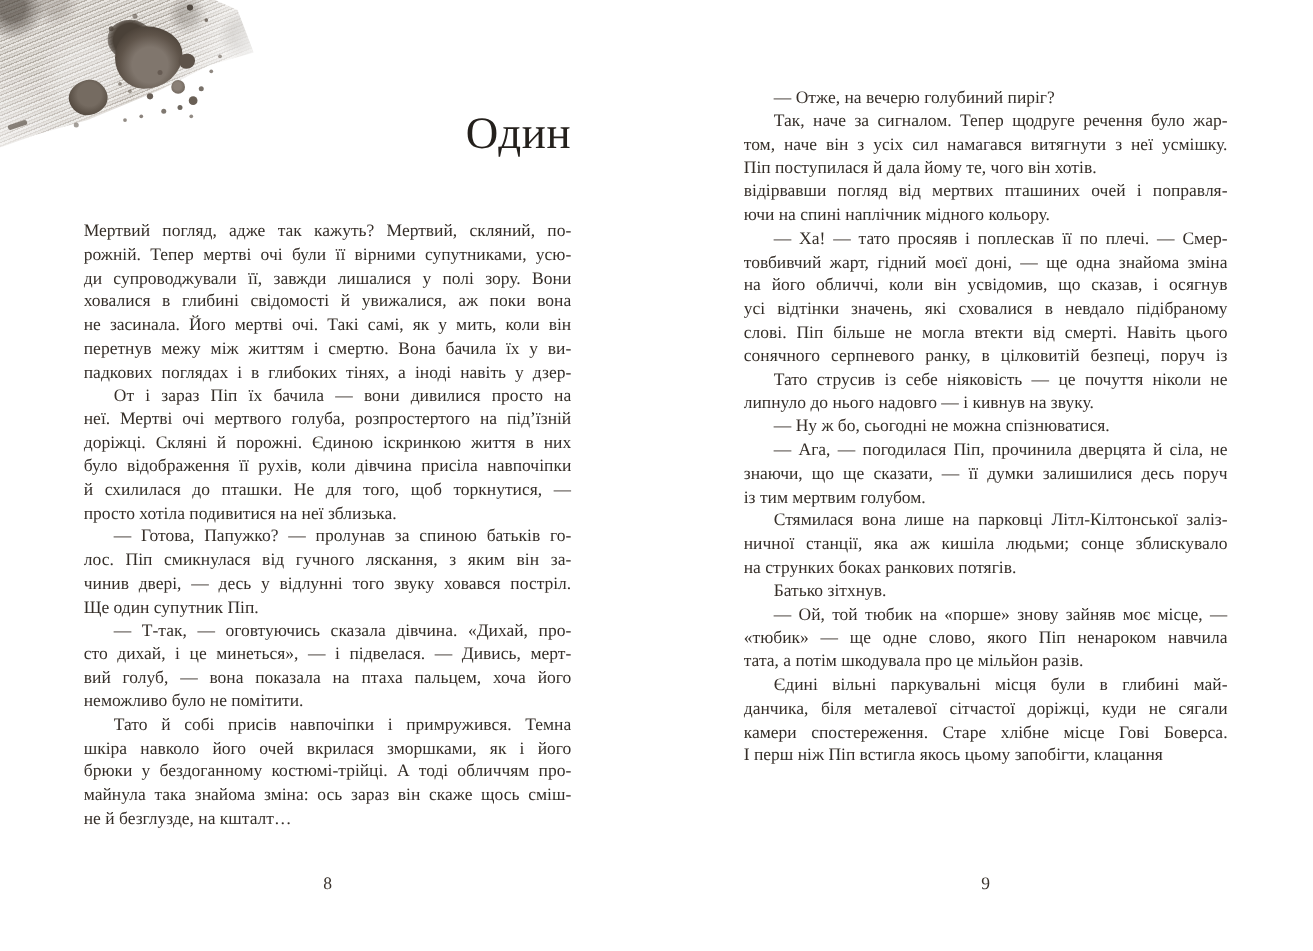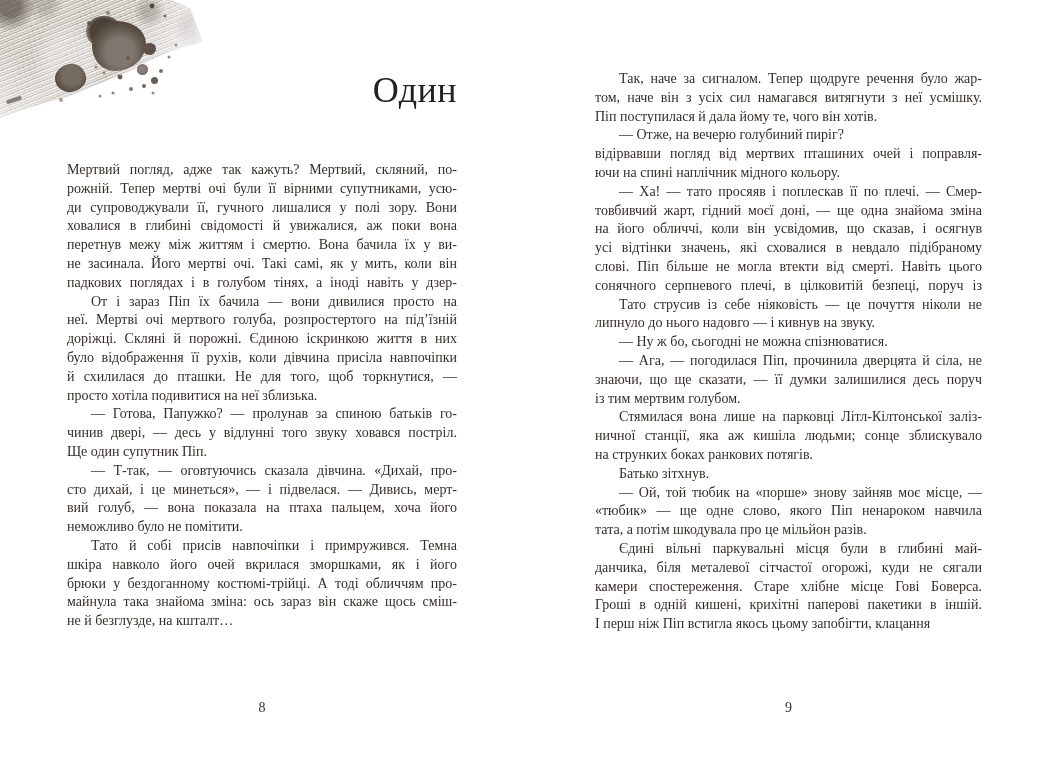--- a/index.html
+++ b/index.html
@@ -80,21 +80,21 @@
       175px 44px 0 .5px rgba(100,90,80,.6),
       99px 95px 0 .5px rgba(100,90,80,.7),
       95px 66px 0 .5px rgba(90,80,70,.6),
       103px 72px 0 .5px rgba(95,85,75,.55),
       127px 57px 0 1px rgba(70,60,50,.45),
       60px 99px 0 1px rgba(90,80,70,.55);
   }
 
   
   .page { position: absolute; }
-  .page-left-col  { left: 67px;  top: 70px; width: 390px; }
+  .page-left-col  { left: 67px;  top: 86px; width: 390px; }
   .page-right-col { left: 595px; top: 70px; width: 387px; }
 
   .chapter-title {
     margin: 0;
     height: 40px;
     line-height: 40px;
     font-size: 36px;
     font-weight: normal;
     letter-spacing: .5px;
     text-align: right;
@@ -137,36 +137,37 @@
     <div class="ink specks"></div>
   </div>
 
   <div class="page page-left-col">
     <h1 class="chapter-title">Один</h1>
     <div class="title-gap"></div>
     <div class="page-text">
         <div class="paragraph">
           <div class="line">Мертвий погляд, адже так кажуть? Мертвий, скляний, по-</div>
           <div class="line">рожній. Тепер мертві очі були її вірними супутниками, усю-</div>
-          <div class="line">ди супроводжували її, гучного лишалися у полі зору. Вони</div>
+          <div class="line">ди супроводжували її, завжди лишалися у полі зору. Вони</div>
           <div class="line">ховалися в глибині свідомості й увижалися, аж поки вона</div>
+          <div class="line">не засинала. Його мертві очі. Такі самі, як у мить, коли він</div>
           <div class="line">перетнув межу між життям і смертю. Вона бачила їх у ви-</div>
-          <div class="line">не засинала. Його мертві очі. Такі самі, як у мить, коли він</div>
-          <div class="line">падкових поглядах і в голубом тінях, а іноді навіть у дзер-</div>
+          <div class="line">падкових поглядах і в глибоких тінях, а іноді навіть у дзер-</div>
         </div>
         <div class="paragraph">
           <div class="line indent">От і зараз Піп їх бачила — вони дивилися просто на</div>
           <div class="line">неї. Мертві очі мертвого голуба, розпростертого на під’їзній</div>
           <div class="line">доріжці. Скляні й порожні. Єдиною іскринкою життя в них</div>
           <div class="line">було відображення її рухів, коли дівчина присіла навпочіпки</div>
           <div class="line">й схилилася до пташки. Не для того, щоб торкнутися, —</div>
           <div class="line last">просто хотіла подивитися на неї зблизька.</div>
         </div>
         <div class="paragraph">
           <div class="line indent">— Готова, Папужко? — пролунав за спиною батьків го-</div>
+          <div class="line">лос. Піп смикнулася від гучного ляскання, з яким він за-</div>
           <div class="line">чинив двері, — десь у відлунні того звуку ховався постріл.</div>
           <div class="line last">Ще один супутник Піп.</div>
         </div>
         <div class="paragraph">
           <div class="line indent">— Т-так, — оговтуючись сказала дівчина. «Дихай, про-</div>
           <div class="line">сто дихай, і це минеться», — і підвелася. — Дивись, мерт-</div>
           <div class="line">вий голуб, — вона показала на птаха пальцем, хоча його</div>
           <div class="line last">неможливо було не помітити.</div>
         </div>
         <div class="paragraph">
@@ -175,38 +176,38 @@
           <div class="line">брюки у бездоганному костюмі-трійці. А тоді обличчям про-</div>
           <div class="line">майнула така знайома зміна: ось зараз він скаже щось сміш-</div>
           <div class="line last">не й безглузде, на кшталт…</div>
         </div>
       </div>
   </div>
 
   <div class="page page-right-col">
     <div class="page-text">
         <div class="paragraph">
+          <div class="line last indent">— Отже, на вечерю голубиний пиріг?</div>
+        </div>
+        <div class="paragraph">
           <div class="line indent">Так, наче за сигналом. Тепер щодруге речення було жар-</div>
           <div class="line">том, наче він з усіх сил намагався витягнути з неї усмішку.</div>
           <div class="line last">Піп поступилася й дала йому те, чого він хотів.</div>
-        </div>
-        <div class="paragraph">
-          <div class="line last indent">— Отже, на вечерю голубиний пиріг?</div>
         </div>
         <div class="paragraph">
           <div class="line">відірвавши погляд від мертвих пташиних очей і поправля-</div>
           <div class="line last">ючи на спині наплічник мідного кольору.</div>
         </div>
         <div class="paragraph">
           <div class="line indent">— Ха! — тато просяяв і поплескав її по плечі. — Смер-</div>
           <div class="line">товбивчий жарт, гідний моєї доні, — ще одна знайома зміна</div>
           <div class="line">на його обличчі, коли він усвідомив, що сказав, і осягнув</div>
           <div class="line">усі відтінки значень, які сховалися в невдало підібраному</div>
           <div class="line">слові. Піп більше не могла втекти від смерті. Навіть цього</div>
-          <div class="line">сонячного серпневого плечі, в цілковитій безпеці, поруч із</div>
+          <div class="line">сонячного серпневого ранку, в цілковитій безпеці, поруч із</div>
         </div>
         <div class="paragraph">
           <div class="line indent">Тато струсив із себе ніяковість — це почуття ніколи не</div>
           <div class="line last">липнуло до нього надовго — і кивнув на звуку.</div>
         </div>
         <div class="paragraph">
           <div class="line last indent">— Ну ж бо, сьогодні не можна спізнюватися.</div>
         </div>
         <div class="paragraph">
           <div class="line indent">— Ага, — погодилася Піп, прочинила дверцята й сіла, не</div>
@@ -221,23 +222,22 @@
         <div class="paragraph">
           <div class="line last indent">Батько зітхнув.</div>
         </div>
         <div class="paragraph">
           <div class="line indent">— Ой, той тюбик на «порше» знову зайняв моє місце, —</div>
           <div class="line">«тюбик» — ще одне слово, якого Піп ненароком навчила</div>
           <div class="line last">тата, а потім шкодувала про це мільйон разів.</div>
         </div>
         <div class="paragraph">
           <div class="line indent">Єдині вільні паркувальні місця були в глибині май-</div>
-          <div class="line">данчика, біля металевої сітчастої огорожі, куди не сягали</div>
+          <div class="line">данчика, біля металевої сітчастої доріжці, куди не сягали</div>
           <div class="line">камери спостереження. Старе хлібне місце Гові Боверса.</div>
-          <div class="line">Гроші в одній кишені, крихітні паперові пакетики в іншій.</div>
           <div class="line last">І перш ніж Піп встигла якось цьому запобігти, клацання</div>
         </div>
       </div>
   </div>
 
   <div class="folio folio-left">8</div>
   <div class="folio folio-right">9</div>
 
 </div>
 

